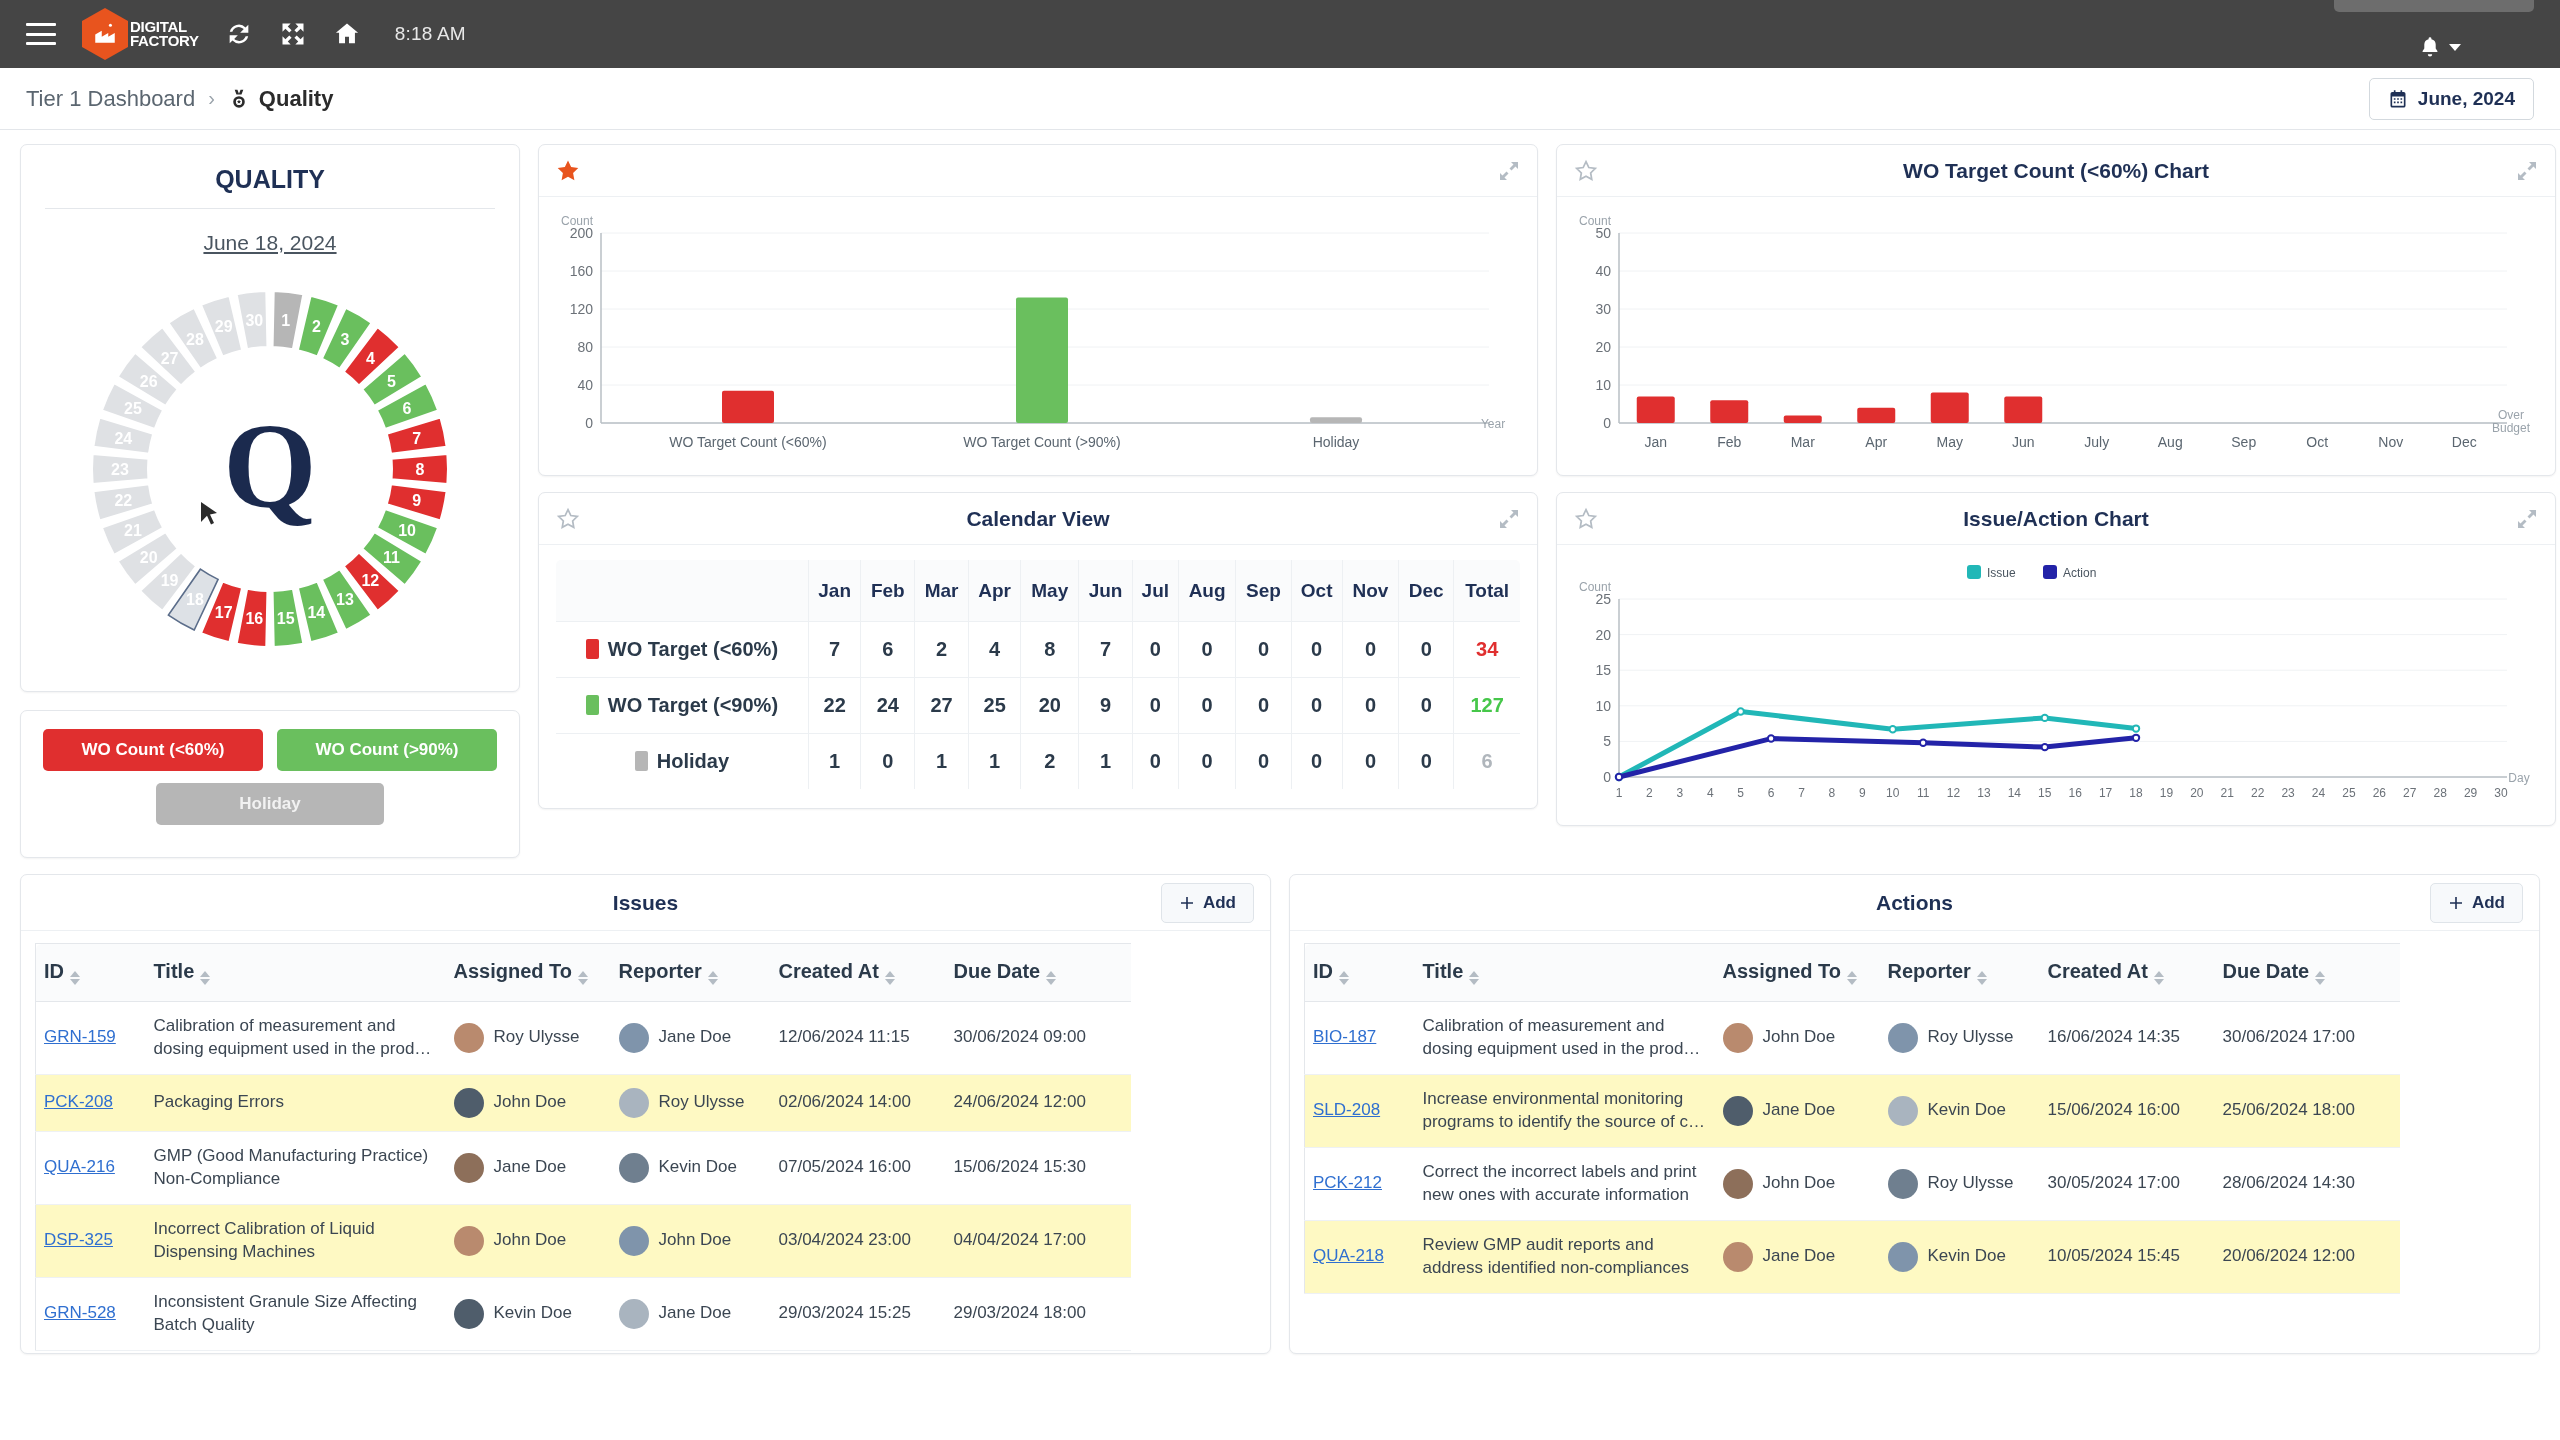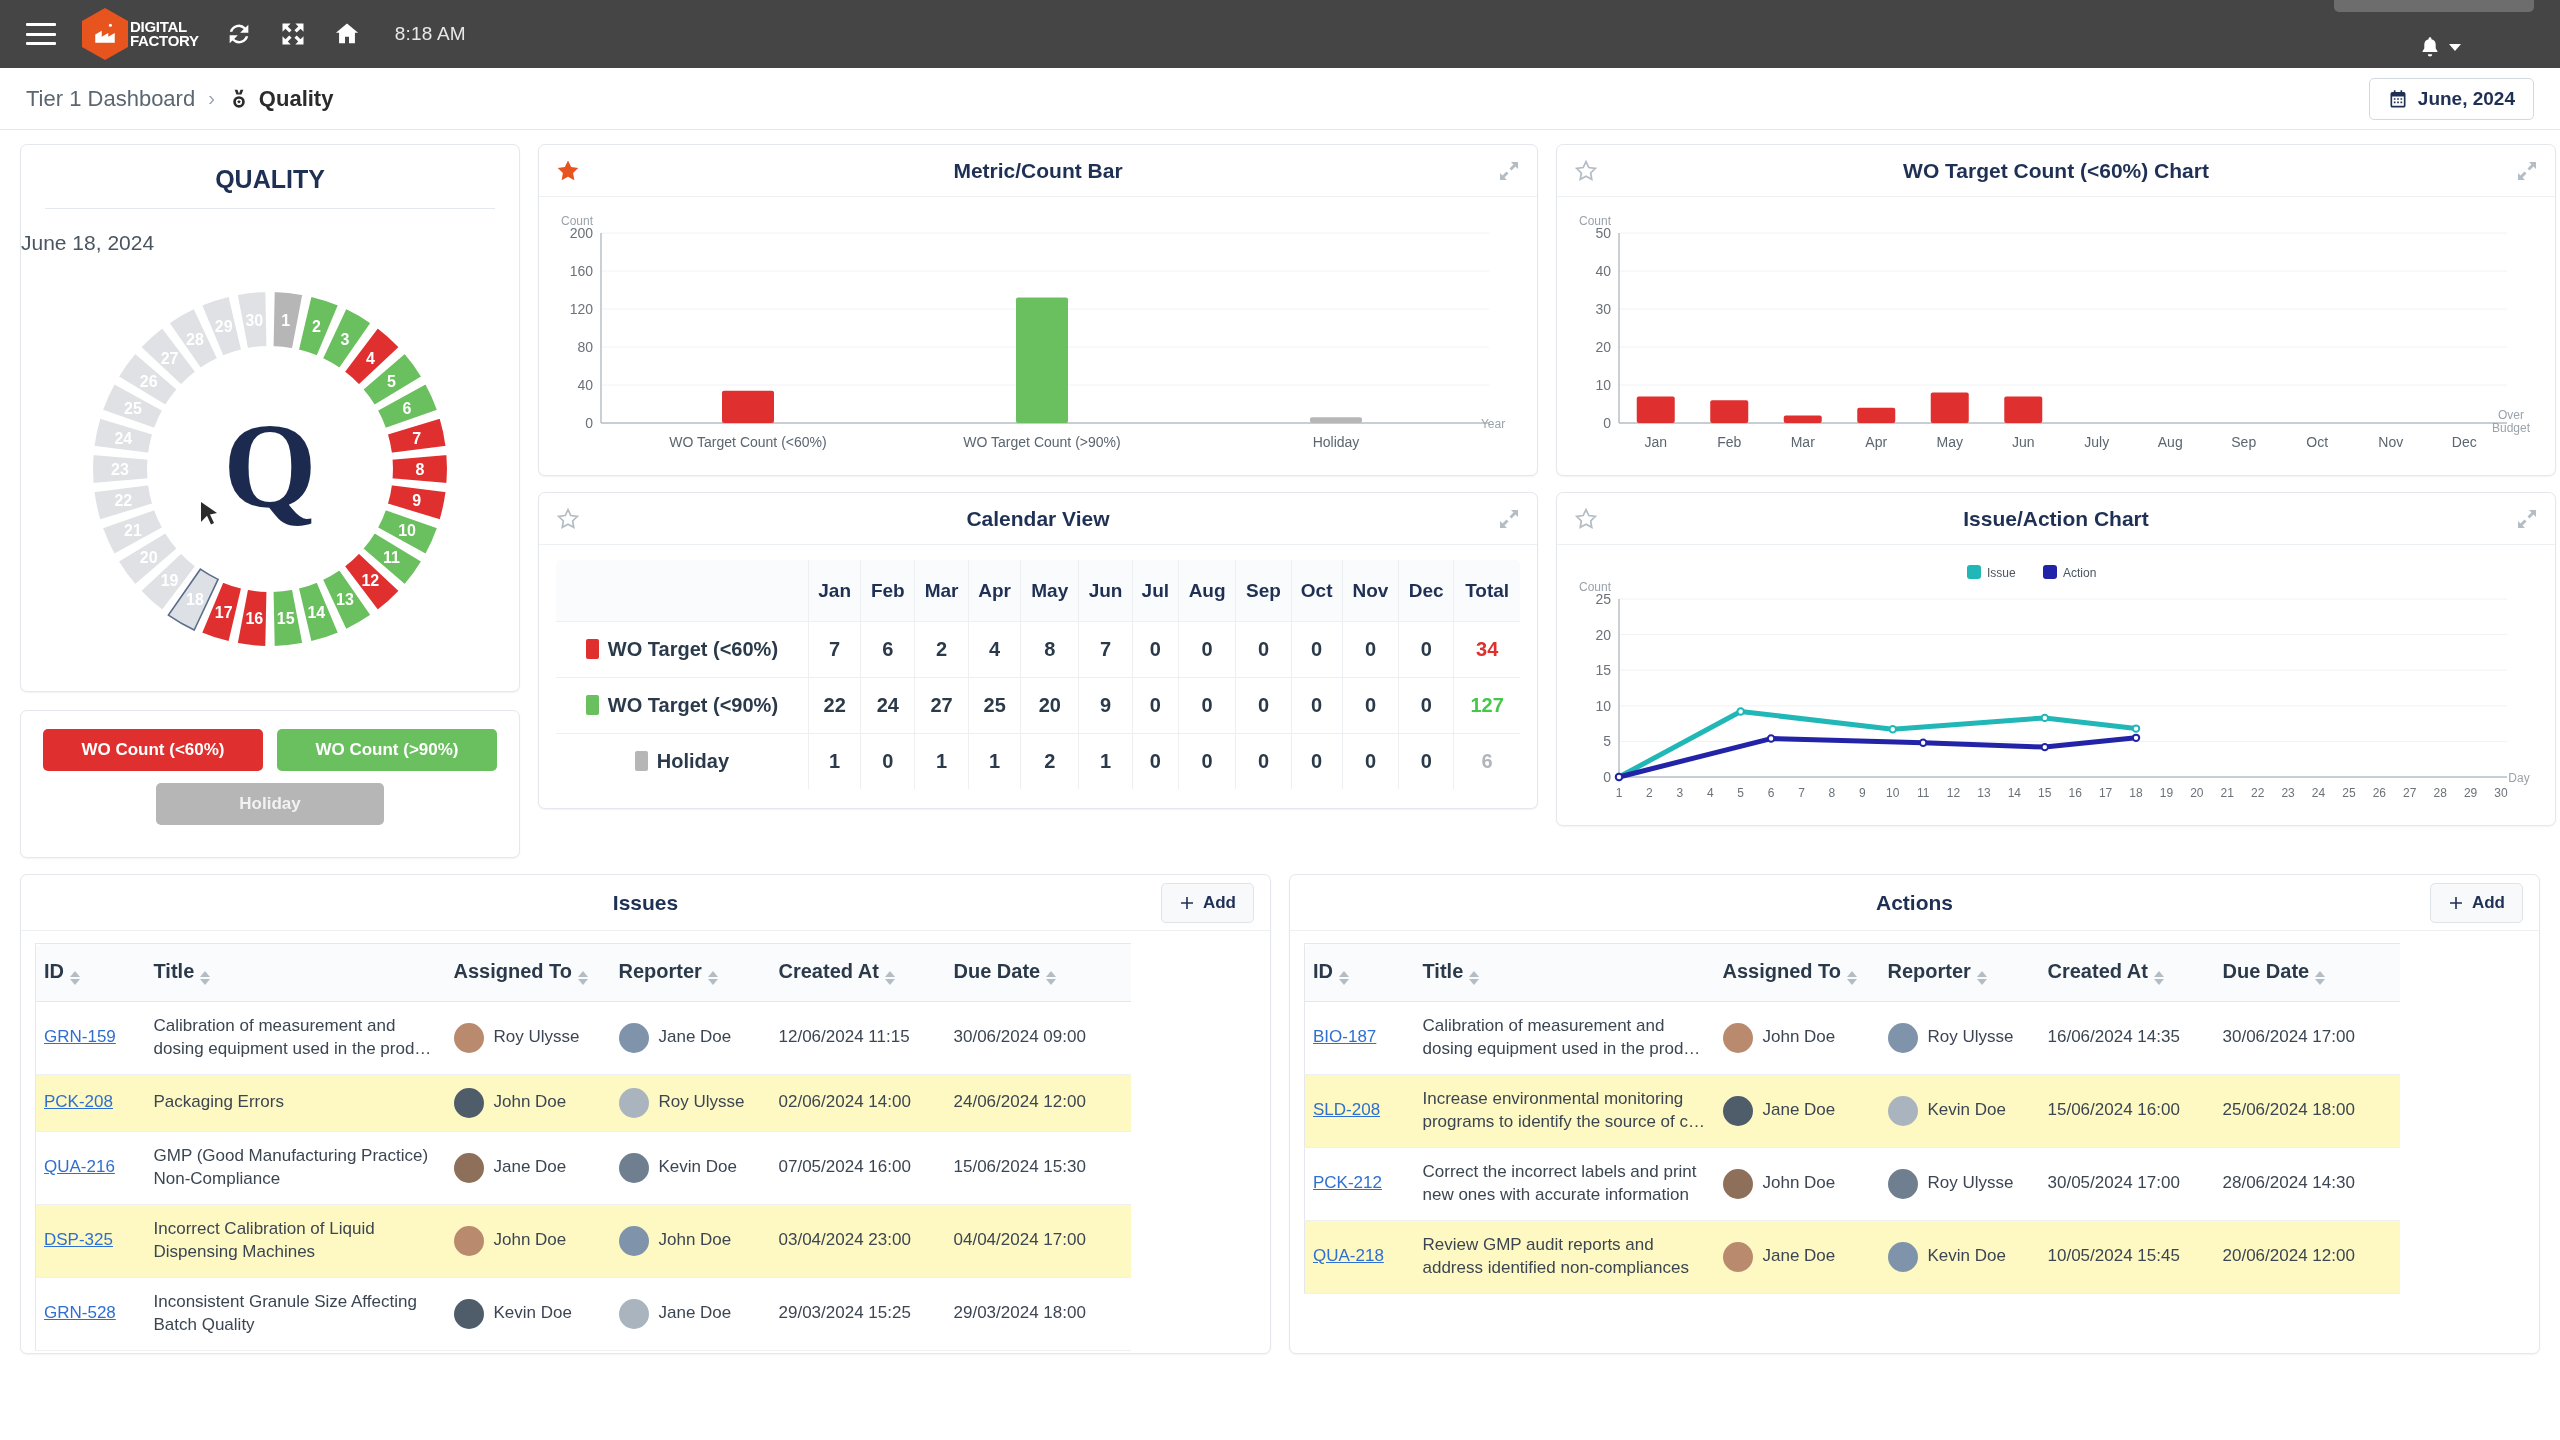--- a/index.html
+++ b/index.html
@@ -73,21 +73,21 @@
     font-size: 21px; font-weight: bold; color: #1f3055; pointer-events: none;
   }
   .star, .expand { cursor: pointer; z-index: 2; }
   .expand { margin-left: auto; }
 
   
   .quality-panel { padding: 0 0 22px 0; }
   .q-title { text-align: center; font-size: 25px; font-weight: bold; color: #1f3055;
              padding: 20px 0 14px; }
   .q-rule { height: 1px; background: #e4e7eb; margin: 0 24px; }
-  .q-date { font-size: 21px; color: #4a5560; padding: 22px 0 8px; }
+  .q-date { text-align: center; font-size: 21px; color: #4a5560; padding: 22px 0 8px; text-decoration: underline; }
   .wheel-wrap { display: flex; justify-content: center; padding: 6px 0 0; position: relative; }
   .wheel-letter {
     position: absolute; left: 0; right: 0; top: 50%; transform: translateY(-50%);
     text-align: center; font-size: 120px; font-weight: bold; color: #1b2a4e;
     font-family: "Liberation Serif", serif; pointer-events: none;
   }
   .legend-panel { margin-top: 18px; padding: 18px 22px 20px; text-align: center; }
   .legend-row { display: flex; justify-content: center; gap: 14px; margin-bottom: 12px; }
   .lg-btn {
     border: none; border-radius: 5px; color: #fff; font-size: 17px; font-weight: bold;
@@ -316,21 +316,20 @@
       </div>
     </div>
   </div>
 
   <div class="col-mid">
     <div class="panel" style="margin-bottom:16px;">
       <div class="panel-head">
         <svg class="star" width="26" height="26" viewBox="0 0 24 24">
           <path fill="#e8541e" d="M12 2.4l2.9 6 6.6.9-4.8 4.6 1.2 6.6L12 17.4 6.1 20.5l1.2-6.6-4.8-4.6 6.6-.9z"></path>
         </svg>
-        <div class="panel-title">Metric/Count Bar</div>
         <svg class="expand" width="24" height="24" viewBox="0 0 24 24">
           <path fill="#b4bcc4" d="M14 3h7v7l-2.5-2.5-4 4-2-2 4-4L14 3zM10 21H3v-7l2.5 2.5 4-4 2 2-4 4L10 21z"></path>
         </svg>
       </div>
       <div class="chart-body">
         <svg id="chart-metric" width="968" height="250" viewBox="0 0 968 250">
             <text x="6" y="14" class="axis-name">Count</text>
             <line x1="46" y1="212" x2="934" y2="212" class="gridline"></line>
             <text x="38" y="217" text-anchor="end" class="tick-txt">0</text>
             <line x1="46" y1="174" x2="934" y2="174" class="gridline"></line>

